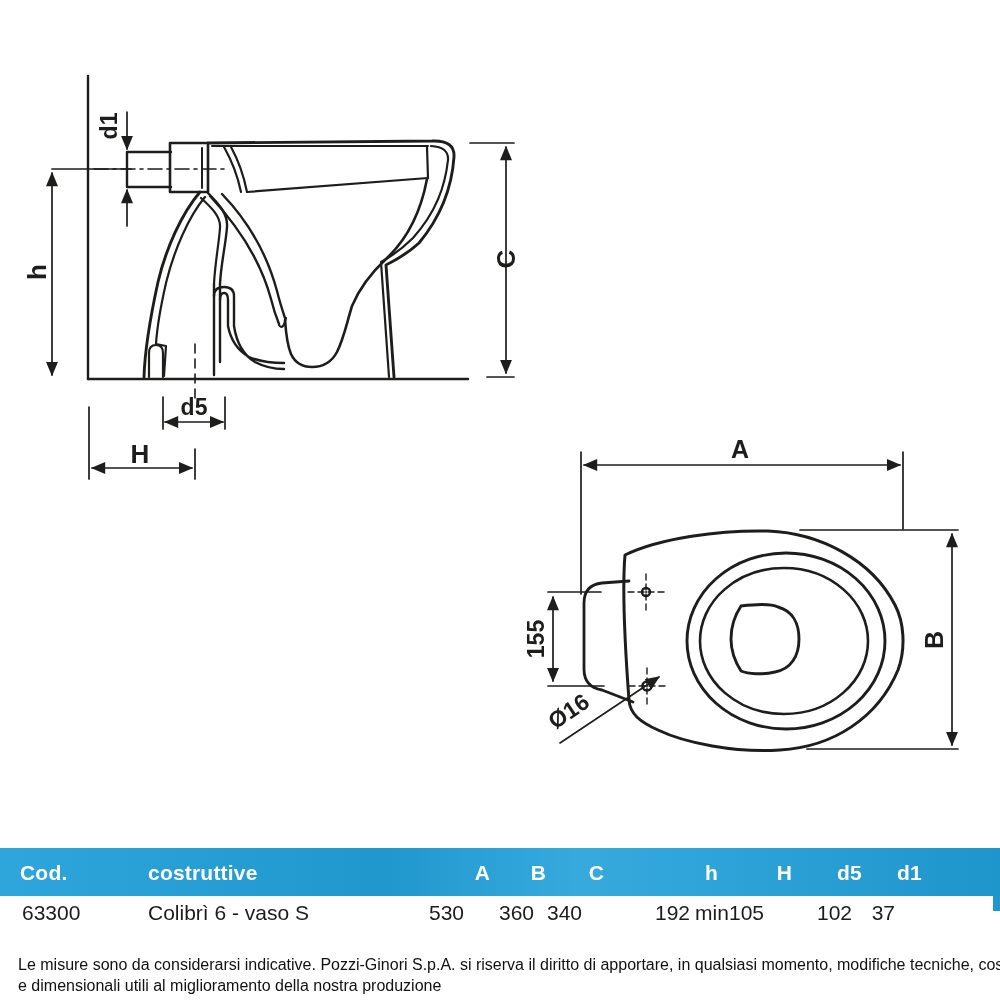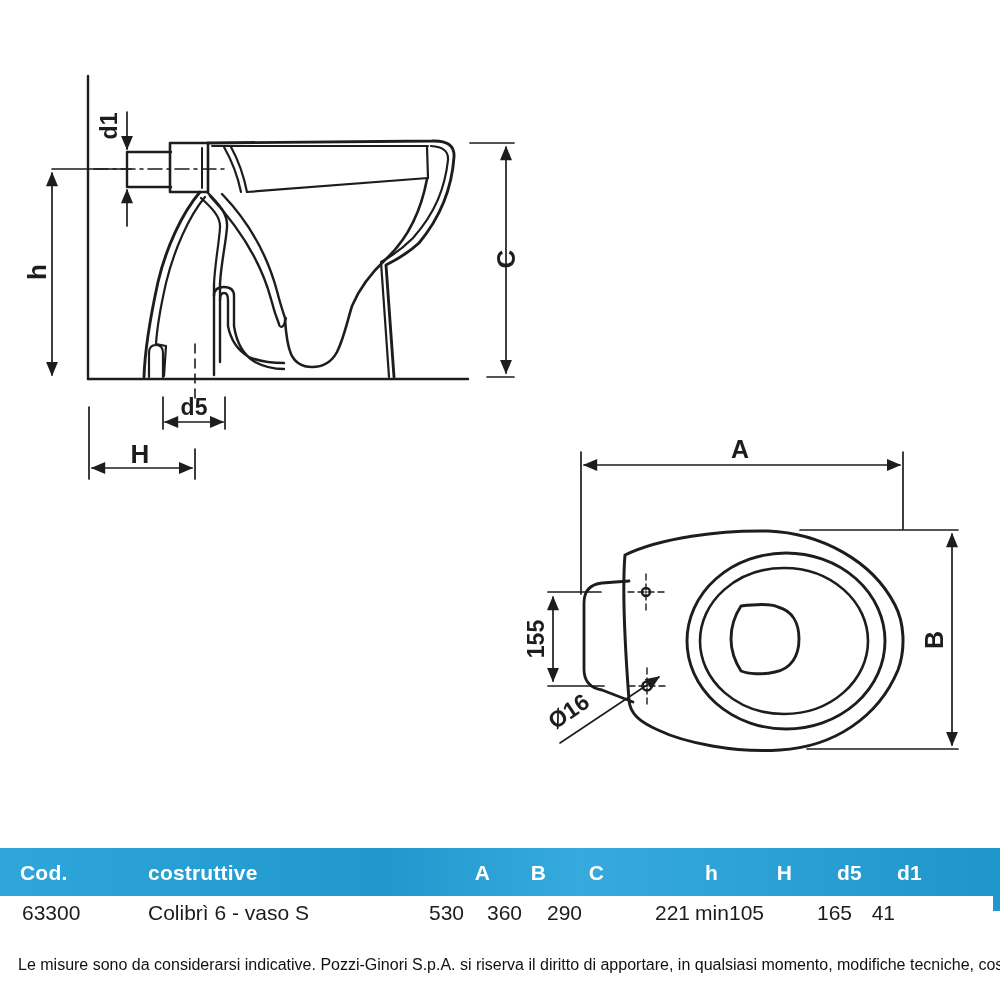--- a/index.html
+++ b/index.html
@@ -151,25 +151,26 @@
     <span style="right:208px">H</span>
     <span style="right:138px">d5</span>
     <span style="right:78px">d1</span>
   </div>
   <div class="edge-tab"></div>
 
   <div class="trow">
     <span style="left:22px">63300</span>
     <span style="left:148px">Colibrì 6 - vaso S</span>
     <span style="right:508px">530</span>
-    <span style="right:450px">360</span>
-    <span style="right:390px">290</span>
-    <span style="right:282px">221</span>
+    <span style="right:438px">360</span>
+    <span style="right:390px">340</span>
+    <span style="right:282px">192</span>
     <span style="right:208px">min105</span>
-    <span style="right:120px">165</span>
-    <span style="right:77px">41</span>
+    <span style="right:120px">102</span>
+    <span style="right:77px">37</span>
   </div>
 
   <div class="disclaimer">
     <div>Le misure sono da considerarsi indicative. Pozzi-Ginori S.p.A. si riserva il diritto di apportare, in qualsiasi momento, modifiche tecniche, costruttive</div>
+    <div>e dimensionali utili al miglioramento della nostra produzione</div>
   </div>
 
 </div>
 
 </body></html>

